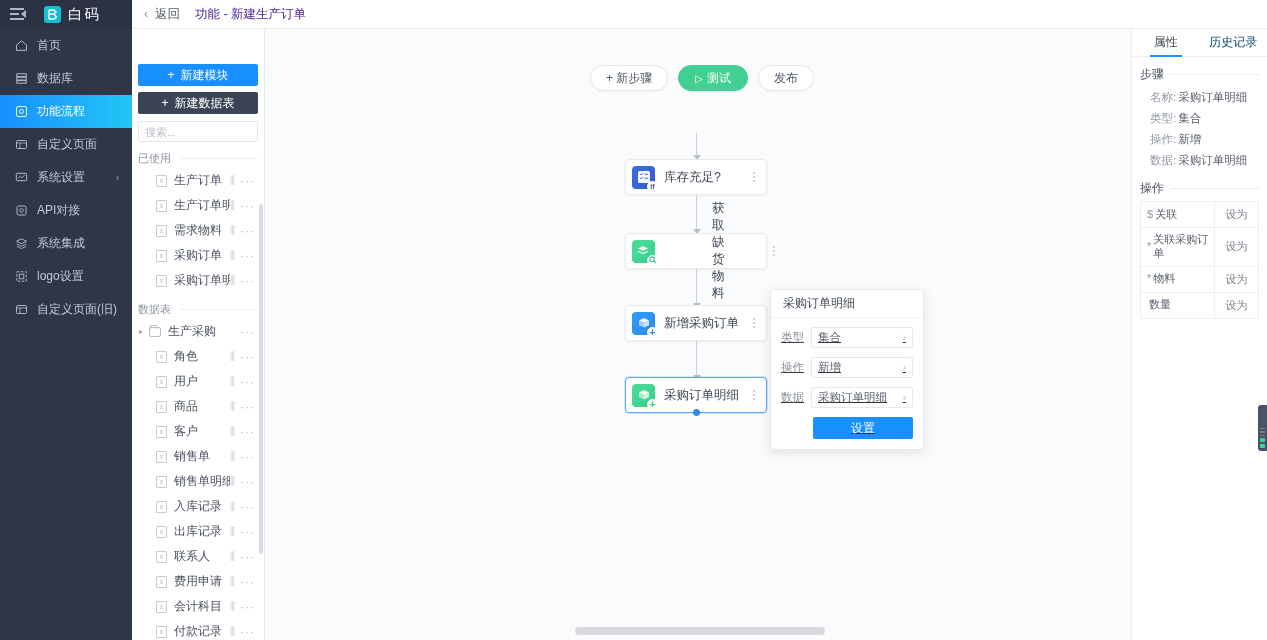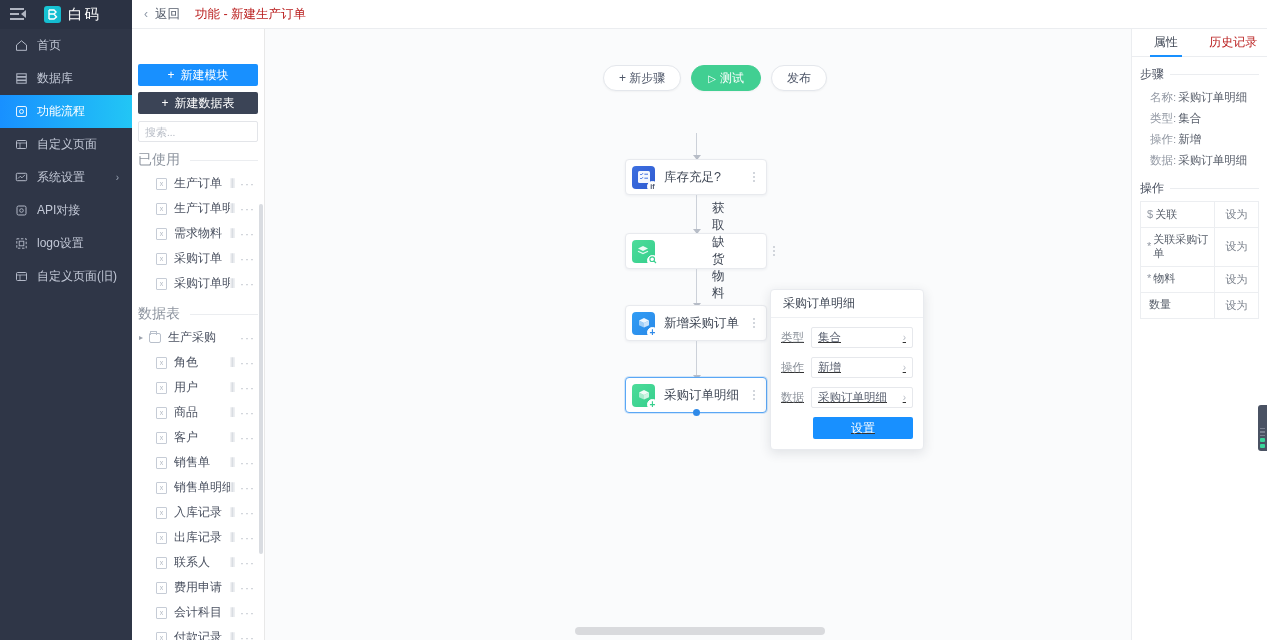--- a/index.html
+++ b/index.html
@@ -98,21 +98,21 @@
     background: #fff; border-right: 1px solid #e8e8e8;
   }
   .crumb {
     position: absolute; top: 0; left: 132px; width: 1135px; height: 29px;
     background: #fff; border-bottom: 1px solid #ebedf0;
     display: flex; align-items: center; padding-left: 12px; gap: 7px;
     z-index: 3;
   }
   .crumb .chev { color:#8c96a6; font-size: 12px; }
   .crumb .back-txt { color: #58606e; font-size: 12.5px; }
-  .crumb-title { color: #b91c1c; font-size: 12.5px; margin-left: 8px; }
+  .crumb-title { color: #4c1d95; font-size: 12.5px; margin-left: 8px; }
 
   .subpanel-inner { padding-top: 29px; height: 611px; }
   .btn-block {
     margin: 6px 6px 0 6px; height: 22px; border-radius: 2px;
     display:flex;align-items:center;justify-content:center;gap:6px;
     font-size: 12px; cursor: pointer; color:#fff;
   }
   .btn-new-module { background: #1890ff; }
   .btn-new-table { background: #3b4456; }
   .searchbar {
@@ -123,21 +123,21 @@
     border: 0; outline: 0; font-size: 11px; color:#555; flex: 1;
     padding: 0 6px; height: 19px; background: transparent;
     font-family: Liberation Serif, serif;
   }
   .searchbar input::placeholder { color: #b9bec7; }
   .searchbar .divider { width:1px;height:11px;background:#e3e5e9; }
   .searchbar .sicon { width: 22px; display:flex;align-items:center;justify-content:center;color:#8a9099;cursor:pointer; }
 
   .group-label {
     display:flex; align-items:center; gap:10px;
-    margin: 9px 6px 2px 6px; font-size: 14px; color: #8d949f;
+    margin: 9px 6px 2px 6px; font-size: 11px; color: #8d949f;
   }
   .group-label .line { flex:1; height:1px; background:#ebedf0; }
 
   .list-row {
     display:flex; align-items:center; height: 25px;
     padding-left: 24px; font-size: 12px; color:#4a5160; cursor: pointer;
     position: relative;
   }
   .list-row .fileicon {
     width: 11px; height: 12px; border: 1px solid #c6ccd6; border-radius: 1px;
@@ -162,21 +162,21 @@
     position:absolute; right: 1px; top: 175px; width: 4px; height: 350px;
     background: #d9dce1; border-radius: 2px;
   }
 
   
   .canvas {
     position: absolute; top: 29px; left: 265px; width: 866px; height: 611px;
     background: #fafbfc; overflow: hidden;
   }
   .canvas-toolbar {
-    position:absolute; top: 36px; left: 17px; width: 866px;
+    position:absolute; top: 36px; left: 4px; width: 866px;
     display:flex; justify-content:center; gap: 10px; z-index: 4;
   }
   .tbtn {
     height: 26px; border-radius: 13px; background:#fff; border:1px solid #e4e7ec;
     display:flex; align-items:center; justify-content:center; gap:4px;
     padding: 0 15px; font-size: 12px; color:#50586a; cursor:pointer;
     box-shadow: 0 1px 2px rgba(0,0,0,.04);
   }
   .tbtn.test {
     background: #41cf92; border-color:#41cf92; color:#fff; padding: 0 16px;
@@ -260,21 +260,21 @@
   }
 
   
   .rightpanel {
     position:absolute; top: 29px; right: 0; width: 136px; height: 611px;
     background: #fff; border-left: 1px solid #ebedf0;
   }
   .rp-tabs { display:flex; height: 28px; border-bottom: 1px solid #ebedf0; }
   .rp-tab {
     flex: 1; display:flex; align-items:center; justify-content:center;
-    font-size: 12px; color:#b91c1c; cursor: pointer; position:relative;
+    font-size: 12px; color:#0c4a6e; cursor: pointer; position:relative;
   }
   .rp-tab.active { color: #3e4654; }
   .rp-tab.active:after {
     content:""; position:absolute; bottom:-1px; left: 18px; right:18px; height: 2px; background:#1890ff;
   }
   .rp-section {
     display:flex; align-items:center; gap:6px; margin: 9px 8px 4px 8px;
     font-size: 12px; color:#4a5160;
   }
   .rp-section .line { flex:1; height:1px; background:#ebedf0; }
@@ -410,20 +410,30 @@
       <span class="arrow">›</span>
     </div>
     <div class="nav-item">
       <span class="nicon">
           <svg width="13" height="13" viewBox="0 0 13 13">
             <rect x="2" y="2" width="9" height="9" rx="1.5" fill="none" stroke="currentColor" stroke-width="1"></rect>
             <circle cx="6.5" cy="6.5" r="1.8" fill="none" stroke="currentColor" stroke-width=".9"></circle>
           </svg>
         </span>
       <span>API对接</span>
+    </div>
+    <div class="nav-item">
+      <span class="nicon">
+          <svg width="13" height="13" viewBox="0 0 13 13">
+            <path d="M6.5 1.8 L11.5 4.3 L6.5 6.8 L1.5 4.3 Z" fill="none" stroke="currentColor" stroke-width="1"></path>
+            <path d="M1.8 7 L6.5 9.3 L11.2 7" fill="none" stroke="currentColor" stroke-width=".9"></path>
+            <path d="M1.8 9.4 L6.5 11.5 L11.2 9.4" fill="none" stroke="currentColor" stroke-width=".9"></path>
+          </svg>
+        </span>
+      <span>系统集成</span>
     </div>
     <div class="nav-item">
       <span class="nicon">
           <svg width="13" height="13" viewBox="0 0 13 13">
             <rect x="1.8" y="1.8" width="9.4" height="9.4" fill="none" stroke="currentColor" stroke-width="1" stroke-dasharray="2.5 1.6"></rect>
             <rect x="4.2" y="4.2" width="4.6" height="4.6" fill="none" stroke="currentColor" stroke-width=".9"></rect>
           </svg>
         </span>
       <span>logo设置</span>
     </div>

